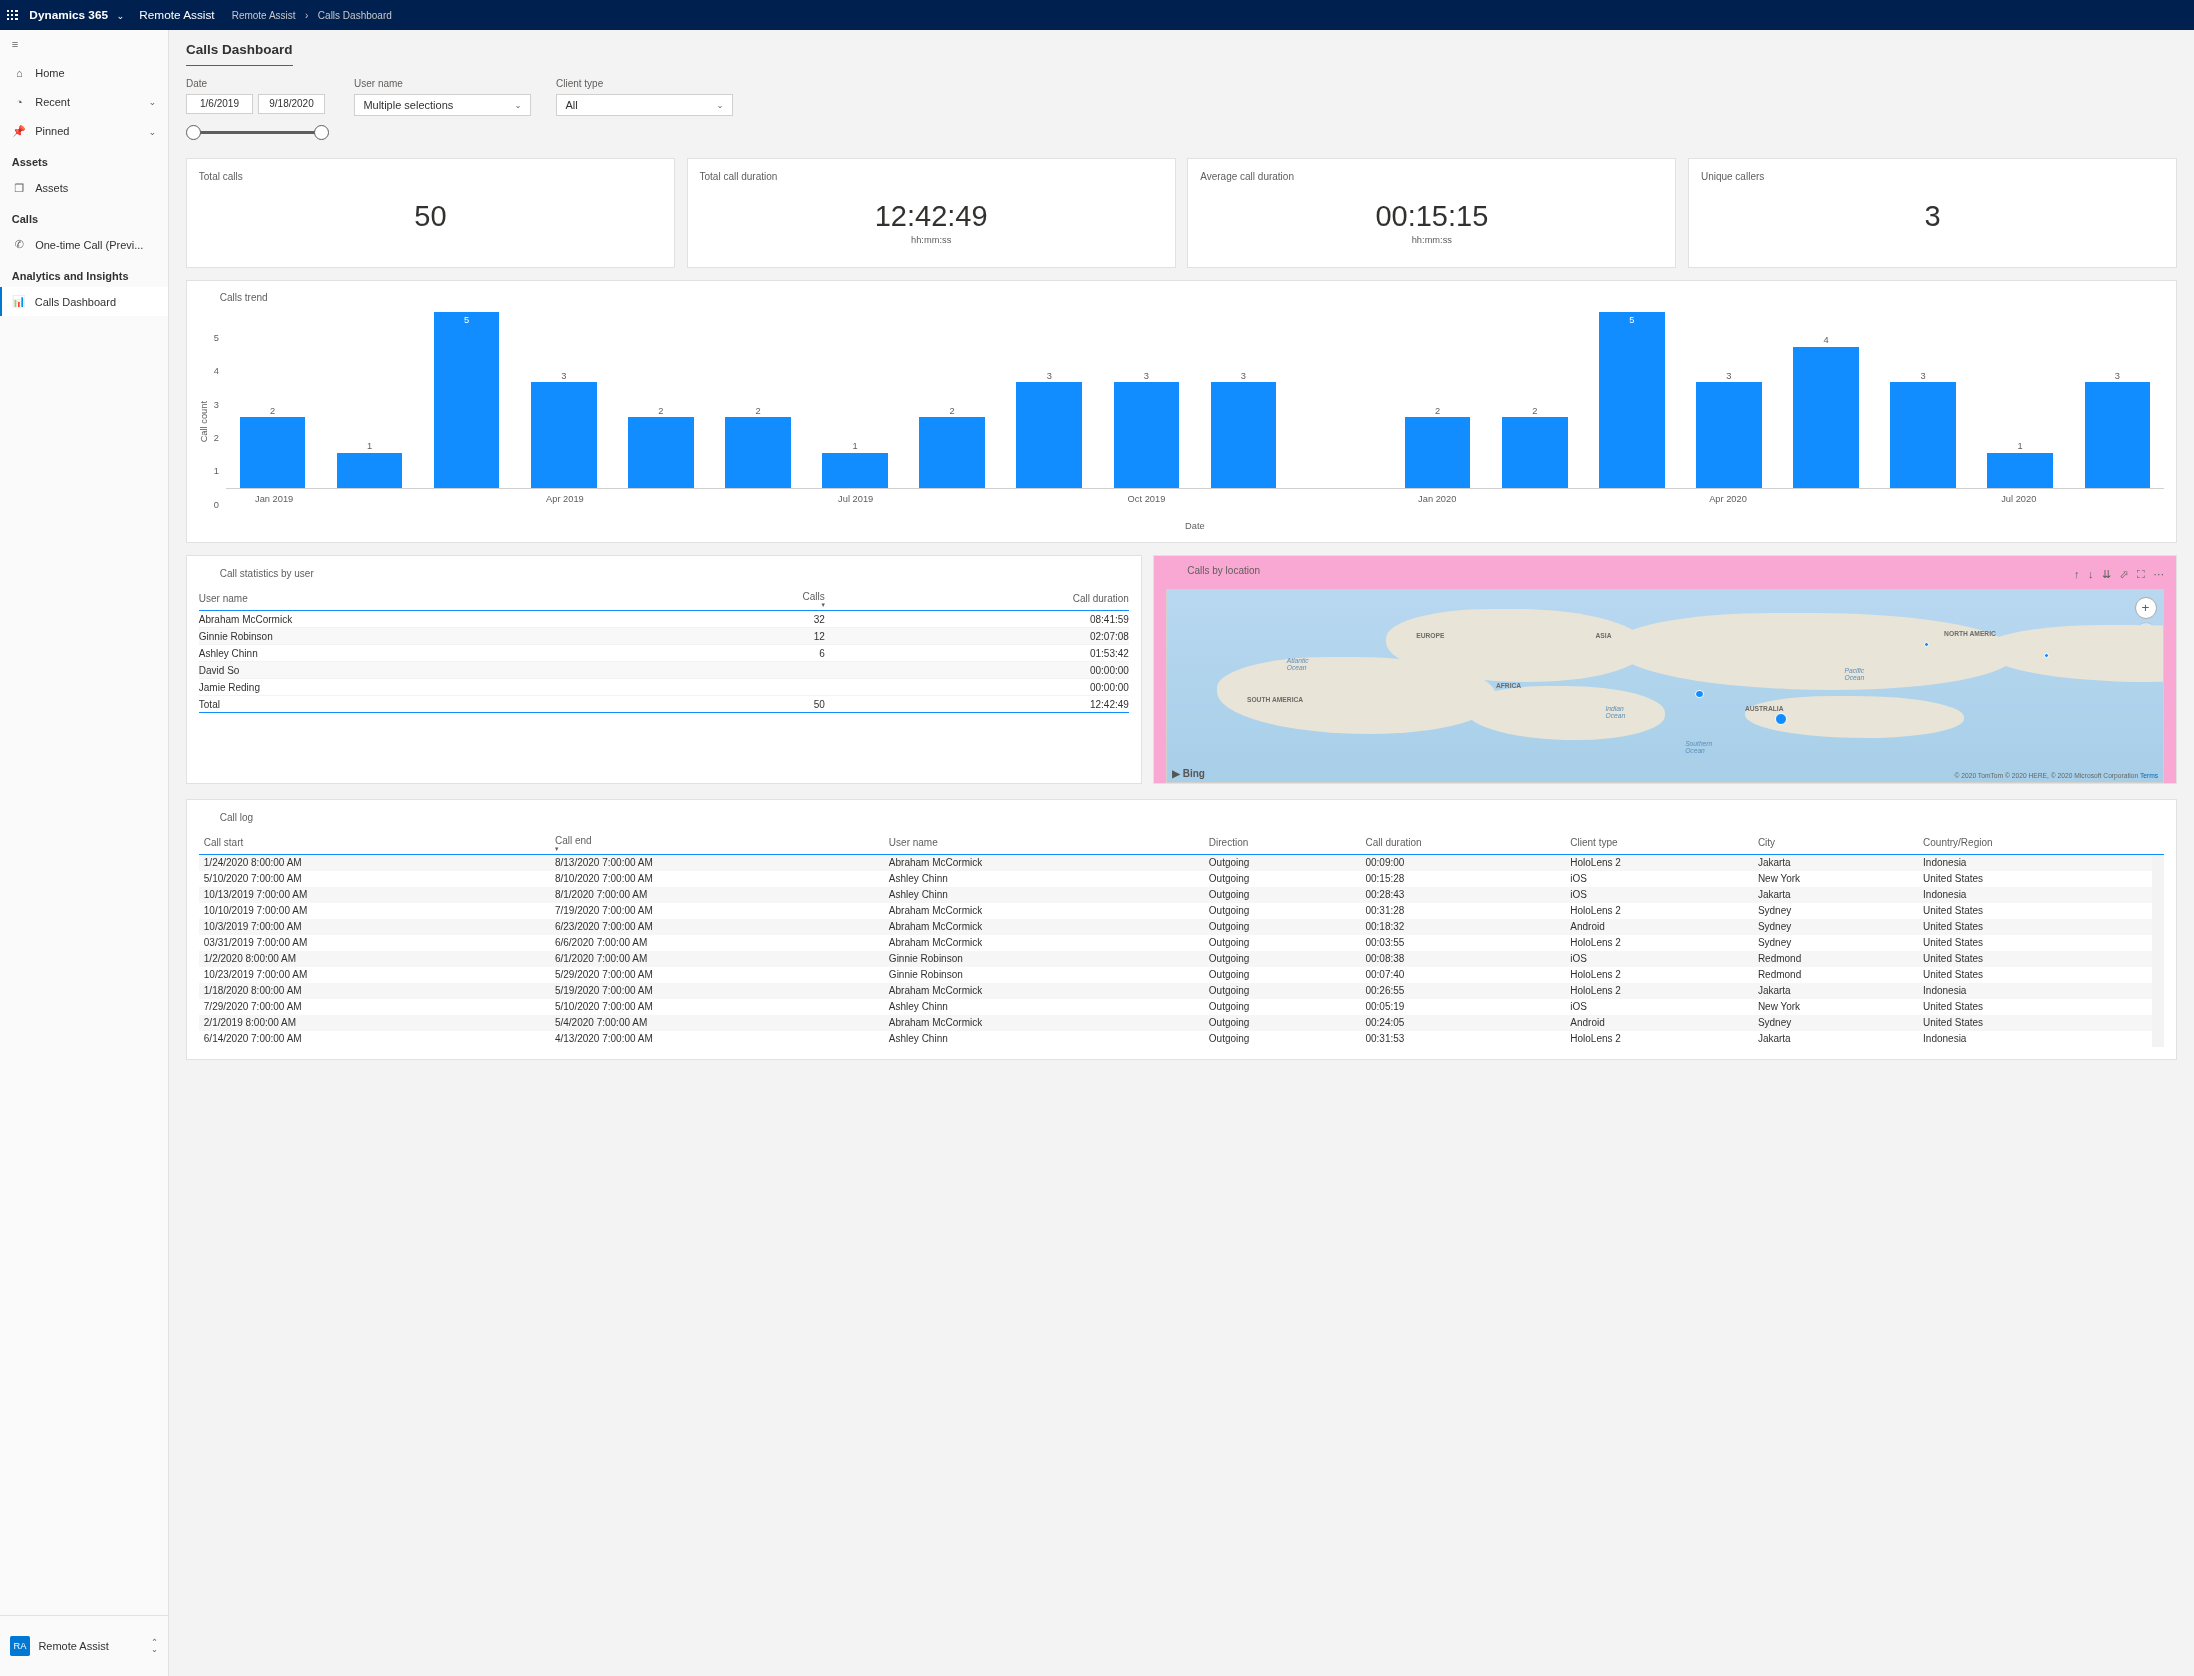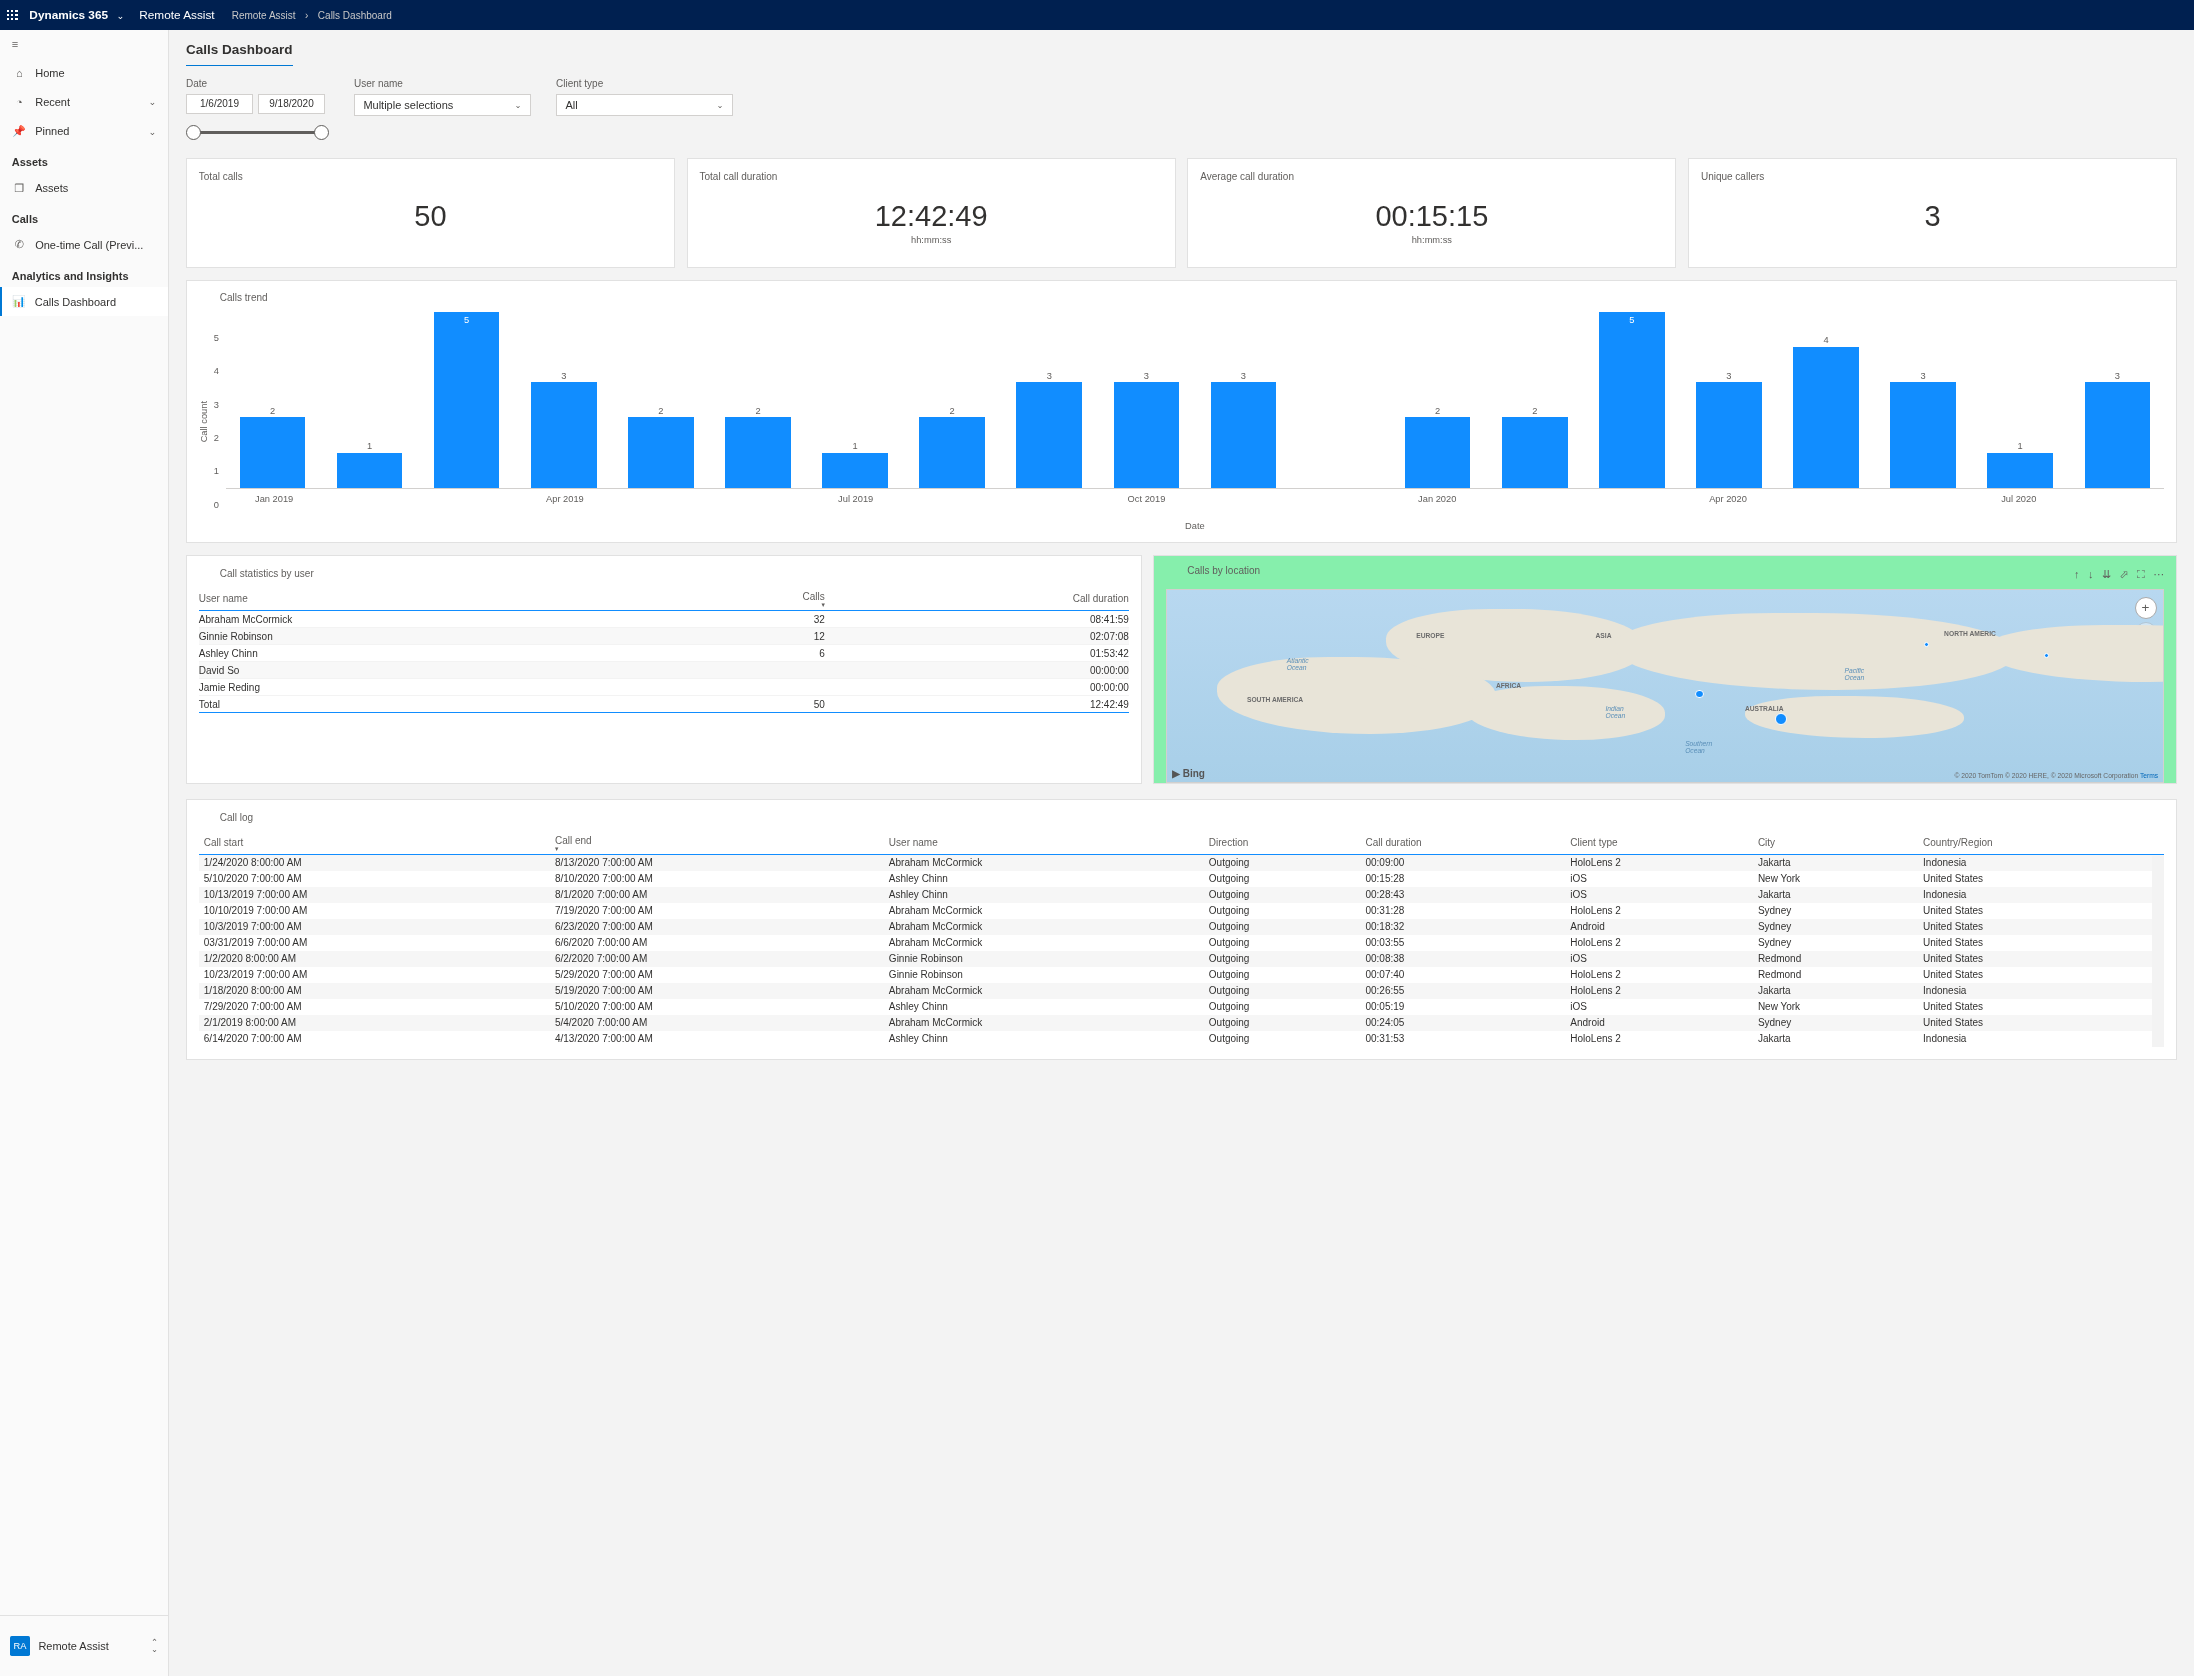--- a/index.html
+++ b/index.html
@@ -69,21 +69,21 @@
 .bar { width: 70%; background: #118dff; }
 .bar-val { font-size: 9.3px; color: #605e5c; margin-bottom: 1.7px; position: absolute; }
 .bar-val.inside { color: #fff; bottom: auto; }
 .x-ticks { display: flex; margin-top: 5px; font-size: 9.3px; color: #605e5c; position: relative; height: 11.8px; }
 .x-tick { position: absolute; transform: translateX(-50%); text-align: right; }
 .x-label { text-align: center; font-size: 9.3px; color: #605e5c; margin-top: 15px; }
 
 
 .row2 { display: flex; gap: 11.8px; margin-bottom: 15px; }
 .stats-card { background: #fff; border: 0.8px solid #e1e1e1; padding: 11.8px; width: 48%; }
-.map-card { background: #86efac; border: 0.8px solid #e1e1e1; padding: 8.4px 11.8px 0; flex: 1; position: relative; }
+.map-card { background: #f9a8d4; border: 0.8px solid #e1e1e1; padding: 8.4px 11.8px 0; flex: 1; position: relative; }
 .stats-table { width: 100%; border-collapse: collapse; font-size: 10px; }
 .stats-table th { text-align: left; font-weight: 400; color: #605e5c; border-bottom: 0.8px solid #118dff; padding: 3.4px 0; }
 .stats-table th.r, .stats-table td.r { text-align: right; }
 .stats-table td { padding: 2.5px 0; border-bottom: 0.8px solid #f3f3f3; }
 .stats-table tr.alt td { background: #f8f8f8; }
 .stats-table tfoot td { font-weight: 400; border-top: 0.8px solid #118dff; border-bottom: 0.8px solid #118dff; }
 
 .map-header { display: flex; justify-content: space-between; align-items: center; }
 .map-tools { display: flex; gap: 8.4px; color: #605e5c; font-size: 11px; }
 .map-tools span { cursor: pointer; }
@@ -514,21 +514,21 @@
                   <td>6/6/2020 7:00:00 AM</td>
                   <td>Abraham McCormick</td>
                   <td>Outgoing</td>
                   <td>00:03:55</td>
                   <td>HoloLens 2</td>
                   <td>Sydney</td>
                   <td>United States</td>
                 </tr>
                 <tr class="alt">
                   <td>1/2/2020 8:00:00 AM</td>
-                  <td>6/2/2020 7:00:00 AM</td>
+                  <td>6/1/2020 7:00:00 AM</td>
                   <td>Ginnie Robinson</td>
                   <td>Outgoing</td>
                   <td>00:08:38</td>
                   <td>iOS</td>
                   <td>Redmond</td>
                   <td>United States</td>
                 </tr>
                 <tr class="">
                   <td>10/23/2019 7:00:00 AM</td>
                   <td>5/29/2020 7:00:00 AM</td>

